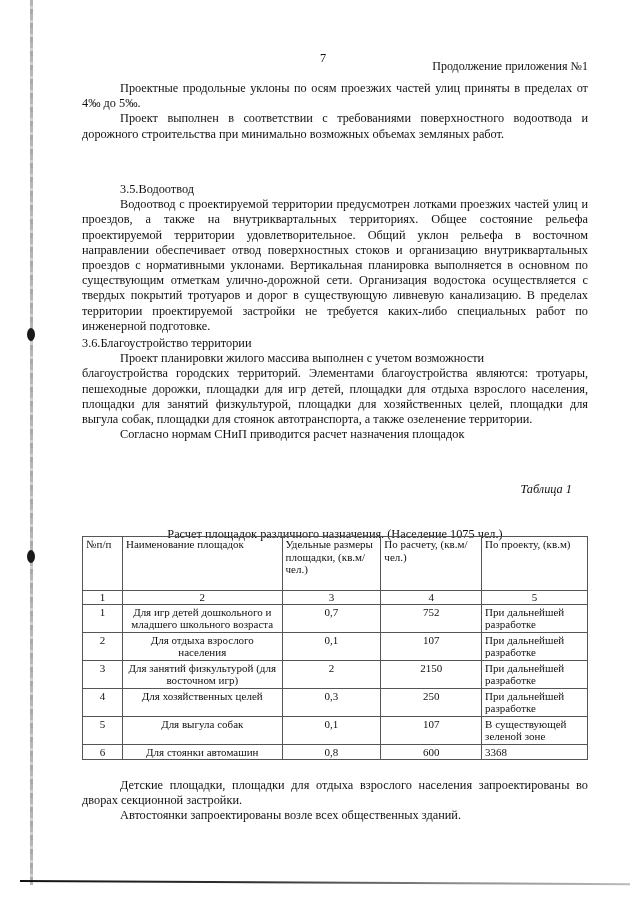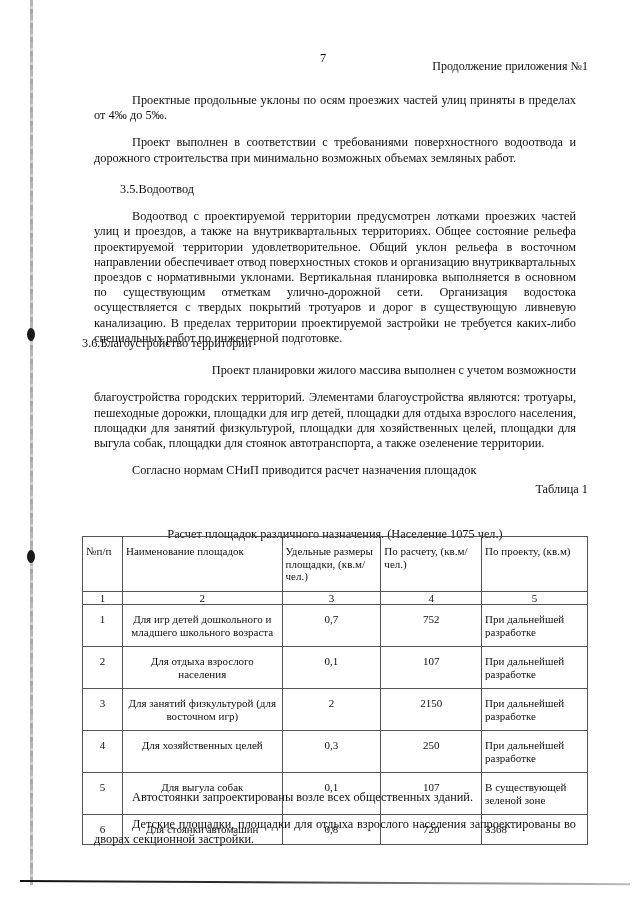--- a/index.html
+++ b/index.html
@@ -17,31 +17,31 @@
     .bottom-line {
       position: absolute; left: 20px; top: 880px; width: 610px; height: 2px;
       background: linear-gradient(90deg, #111 0%, #333 40%, #888 70%, #bbb 100%);
       transform: rotate(0.3deg); transform-origin: left center;
     }
     .page { position: absolute; left: 82px; top: 0; width: 506px; font-size: 12.3px; line-height: 15.2px; }
     .header-row { position: absolute; top: 51px; left: 0; width: 506px; height: 16px; }
     .page-num { position: absolute; left: 238px; top: 0; }
     .appendix { position: absolute; right: 0; top: 8px; font-size: 12px; }
     .block { position: absolute; left: 0; width: 506px; }
-    p { margin: 12px; text-align: justify; }
+    p { margin: 0; text-align: justify; }
     p.ind { text-indent: 38px; }
     .heading { margin: 0; padding-left: 38px; }
     .heading.flush { padding-left: 0; }
-    .tab-label { position: absolute; top: 482px; right: 0; }
+    .tab-label { position: absolute; top: 482px; right: 16px; font-style: italic; }
     .tab-title { position: absolute; top: 527px; left: 0; width: 506px; text-align: center; }
     table {
       position: absolute; top: 536px; left: 0; width: 506px;
       border-collapse: collapse; font-size: 11px; line-height: 12.5px;
     }
-    td, th { border: 1px solid #555; padding: 8px 3px; vertical-align: top; font-weight: normal; }
+    td, th { border: 1px solid #555; padding: 1px 3px; vertical-align: top; font-weight: normal; }
     th { text-align: left; }
     td.c { text-align: center; }
     td.l { text-align: left; }
     tr.nums td { text-align: center; padding: 0 3px; }
   </style>
 </head>
 <body>
 
 <div class="scan-edge"></div>
 <div class="punch" style="top:328px"></div>
@@ -60,21 +60,21 @@
     <p class="ind">Проект выполнен в соответствии с требованиями поверхностного водоотвода и дорожного строительства при минимально возможных объемах земляных работ.</p>
   </div>
 
   <div class="block" style="top:182px">
     <div class="heading">3.5.Водоотвод</div>
     <p class="ind">Водоотвод с проектируемой территории предусмотрен лотками проезжих частей улиц и проездов, а также на внутриквартальных территориях. Общее состояние рельефа проектируемой территории удовлетворительное. Общий уклон рельефа в восточном направлении обеспечивает отвод поверхностных стоков и организацию внутриквартальных проездов с нормативными уклонами. Вертикальная планировка выполняется в основном по существующим отметкам улично-дорожной сети. Организация водостока осуществляется с твердых покрытий тротуаров и дорог в существующую ливневую канализацию. В пределах территории проектируемой застройки не требуется каких-либо специальных работ по инженерной подготовке.</p>
   </div>
 
   <div class="block" style="top:336px">
     <div class="heading flush">3.6.Благоустройство территории</div>
-    <p class="ind" style="text-align:right">Проект планировки жилого массива выполнен с учетом возможности</p>
+    <p class="ind" style="text-align:left">Проект планировки жилого массива выполнен с учетом возможности</p>
     <p>благоустройства городских территорий. Элементами благоустройства являются: тротуары, пешеходные дорожки, площадки для игр детей, площадки для отдыха взрослого населения, площадки для занятий физкультурой, площадки для хозяйственных целей, площадки для выгула собак, площадки для стоянок автотранспорта, а также озеленение территории.</p>
     <p class="ind" style="text-align:left">Согласно нормам СНиП приводится расчет назначения площадок</p>
   </div>
 
   <div class="tab-label">Таблица 1</div>
   <div class="tab-title">Расчет площадок различного назначения. (Население 1075 чел.)</div>
 
   <table>
     <colgroup>
       <col style="width:40px">
@@ -132,24 +132,24 @@
         <td class="c">5</td>
         <td class="c">Для выгула собак</td>
         <td class="c">0,1</td>
         <td class="c">107</td>
         <td class="l">В существующей зеленой зоне</td>
       </tr>
       <tr>
         <td class="c">6</td>
         <td class="c">Для стоянки автомашин</td>
         <td class="c">0,8</td>
-        <td class="c">720</td>
+        <td class="c">600</td>
         <td class="l">3368</td>
       </tr>
     </tbody>
   </table>
 
   <div class="block" style="top:778px">
+    <p class="ind">Детские площадки, площадки для отдыха взрослого населения запроектированы во дворах секционной застройки.</p>
     <p class="ind">Автостоянки запроектированы возле всех общественных зданий.</p>
-    <p class="ind">Детские площадки, площадки для отдыха взрослого населения запроектированы во дворах секционной застройки.</p>
   </div>
 
 </div>
 
 </body></html>

